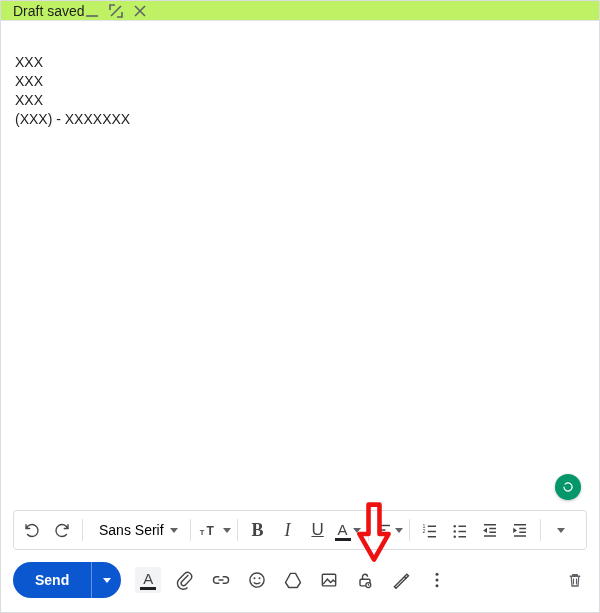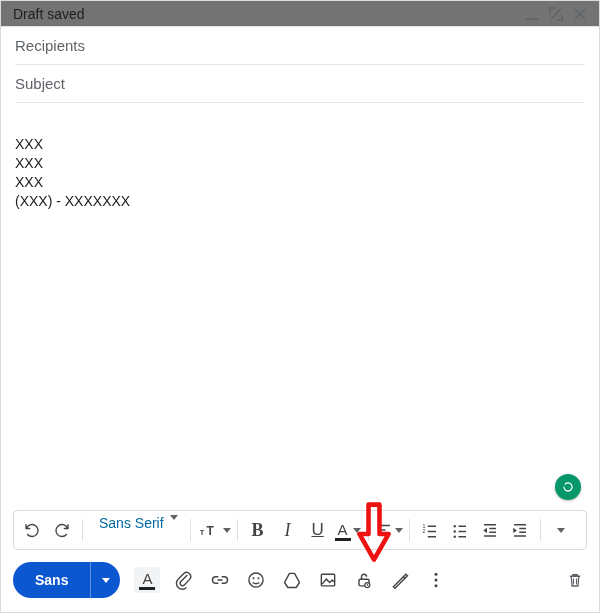--- a/index.html
+++ b/index.html
@@ -14,27 +14,26 @@
   .compose {
     width: 600px;
     height: 613px;
     border: 1px solid #dadce0;
     display: flex;
     flex-direction: column;
     position: relative;
     background: #fff;
   }
   .header {
-    background: #737373;
+    background: #bef264;
     border-bottom: 1px solid #e1e5ea;
-    height: 26px;
+    height: 20px;
     display: flex;
     align-items: center;
     padding: 0 12px;
-    justify-content: space-between;
   }
   .header-title { font-size: 14px; color: #1f1f1f; }
   .header-icons { display: flex; gap: 10px; align-items: center; }
   .hicon {
     width: 14px; height: 14px;
     cursor: pointer;
     color: #5f6368;
     display: flex; align-items: center; justify-content: center;
   }
   .hicon svg { width: 14px; height: 14px; display: block; }
@@ -82,22 +81,22 @@
     cursor: pointer;
     color: #444;
     border-radius: 3px;
     font-size: 16px;
   }
   .fbtn svg { width: 18px; height: 18px; display: block; }
   .sep { width: 1px; height: 22px; background: #e0e0e0; margin: 0 4px; }
   .font-family-btn {
     padding: 0 6px 0 10px;
     font-size: 14px;
-    color: #0369a1;
-    display: flex; align-items: flex-start; gap: 6px;
+    color: #000000;
+    display: flex; align-items: center; gap: 6px;
   }
   .tri {
     width: 0; height: 0;
     border-left: 4px solid transparent;
     border-right: 4px solid transparent;
     border-top: 5px solid #5f6368;
   }
   .bold-letter { font-weight: 700; font-family: "Times New Roman", serif; font-size: 18px; }
   .ital-letter { font-style: italic; font-family: "Times New Roman", serif; font-size: 18px; }
   .under-letter { text-decoration: underline; font-family: Arial; font-size: 17px; }
@@ -194,28 +193,20 @@
       </span>
       <span class="hicon">
         <svg viewBox="0 0 14 14">
             <line x1="2" y1="2" x2="12" y2="12" stroke="currentColor" stroke-width="1.6"></line>
             <line x1="12" y1="2" x2="2" y2="12" stroke="currentColor" stroke-width="1.6"></line>
           </svg>
       </span>
     </div>
   </div>
 
-  <div class="fields">
-    <div class="field">
-      <span class="placeholder">Recipients</span>
-    </div>
-    <div class="field">
-      <span class="placeholder">Subject</span>
-    </div>
-  </div>
 
   <div class="body">XXX
 XXX
 XXX
 (XXX) - XXXXXXX</div>
 
   <div class="status-bubble">
     <svg viewBox="0 0 24 24">
         <circle cx="12" cy="12" r="10" fill="none" stroke="#fff" stroke-width="2" opacity="0.0"></circle>
         <path d="M5 12 a7 7 0 1 0 2 -5" fill="none" stroke="#fff" stroke-width="2" stroke-linecap="round"></path>
@@ -311,21 +302,21 @@
         </svg>
     </div>
     <div class="sep"></div>
     <div class="fbtn">
       <span class="tri"></span>
     </div>
   </div>
 
   <div class="send-row">
     <div class="send-group">
-      <button class="send-btn">Sans</button>
+      <button class="send-btn">Send</button>
       <button class="send-drop">
           <span class="tri-w"></span>
         </button>
     </div>
     <div class="tool-icons">
       <div class="ticon text-color-icon">
         <span style="position:relative; top:-2px;">A</span>
         <span class="under-bar"></span>
       </div>
       <div class="ticon">

